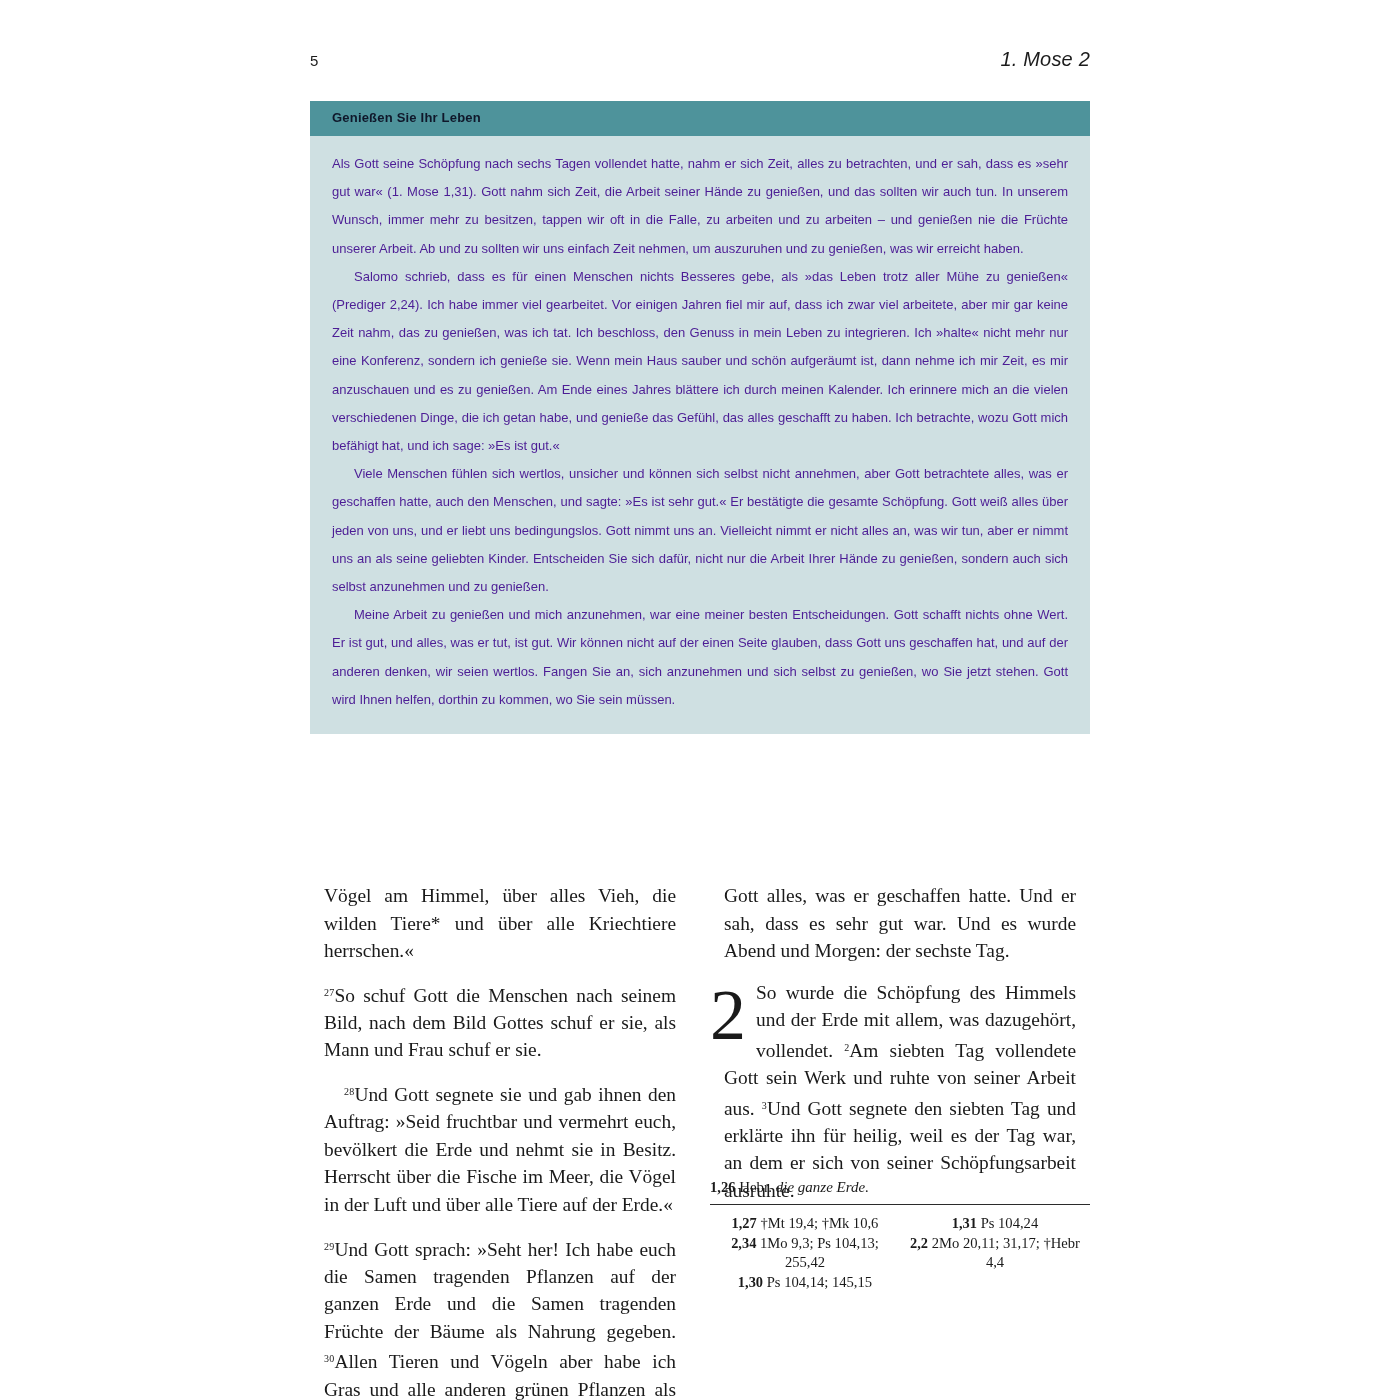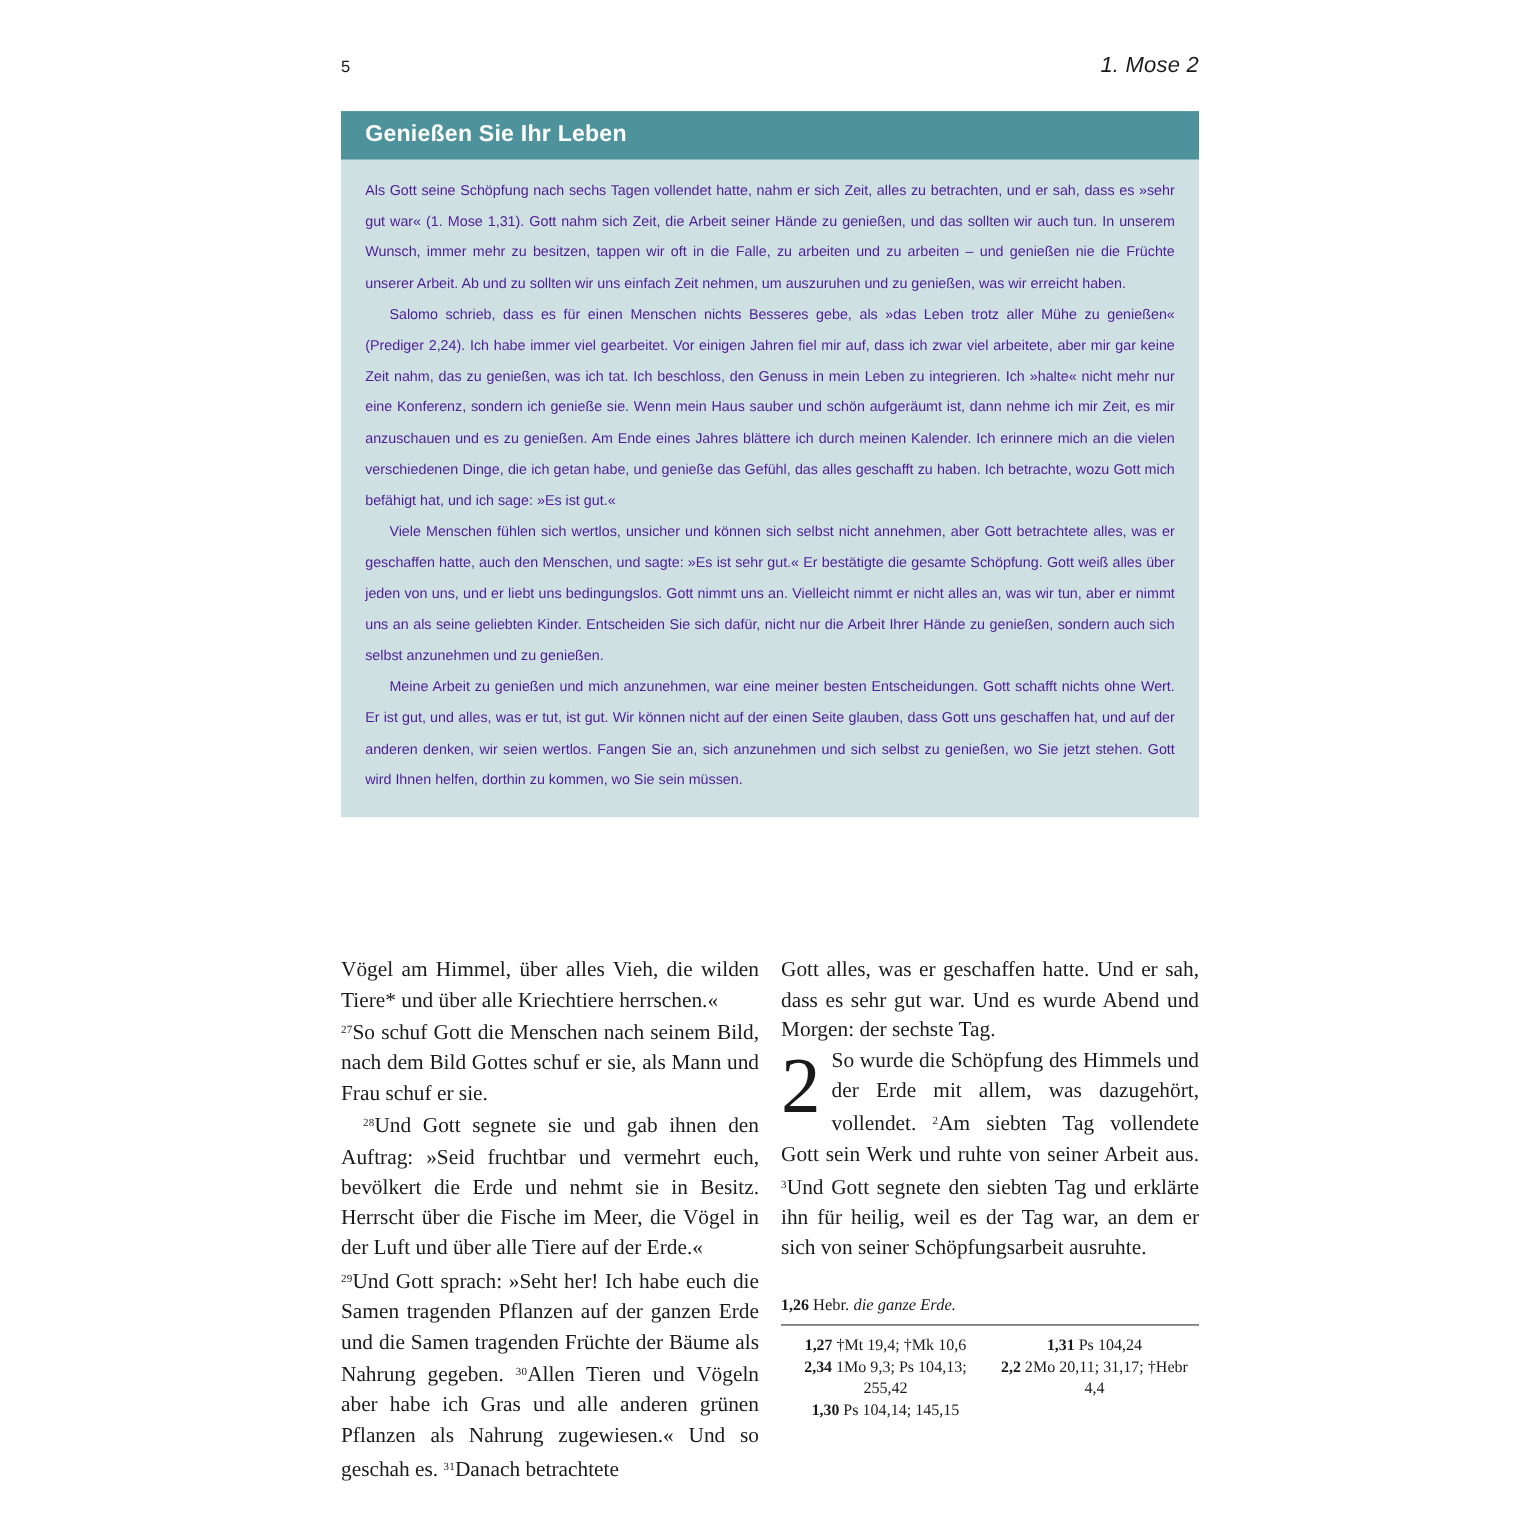--- a/index.html
+++ b/index.html
@@ -48,24 +48,24 @@
   .devo-box {
     position: absolute;
     left: 310px;
     top: 101px;
     width: 780px;
     background: #cfe0e2;
     box-sizing: border-box;
   }
   .devo-title-bar {
     background: #4e939b;
-    color: #ffffff;
+    color: #0f172a;
     font-family: "Liberation Sans", sans-serif;
     font-weight: bold;
-    font-size: 21px;
+    font-size: 13px;
     letter-spacing: 0.2px;
     padding: 9px 22px 11px 22px;
   }
   .devo-body {
     padding: 14px 22px 20px 22px;
     font-family: "Liberation Sans", sans-serif;
     color: #4c1d95;
     font-size: 13px;
     line-height: 28.2px;
     text-align: justify;
@@ -90,21 +90,21 @@
     top: 0;
     width: 380px;
     font-size: 19.4px;
     line-height: 27.6px;
     text-align: justify;
     hyphens: manual;
   }
   .col-left { left: 0; }
   .col-right { left: 400px; }
   .col p {
-    margin: 0;
+    margin: 14px;
   }
   .col p.indent {
     text-indent: 20px;
   }
   .vnum {
     font-size: 10px;
     vertical-align: 0.55em;
     font-weight: normal;
     letter-spacing: 0.2px;
   }

